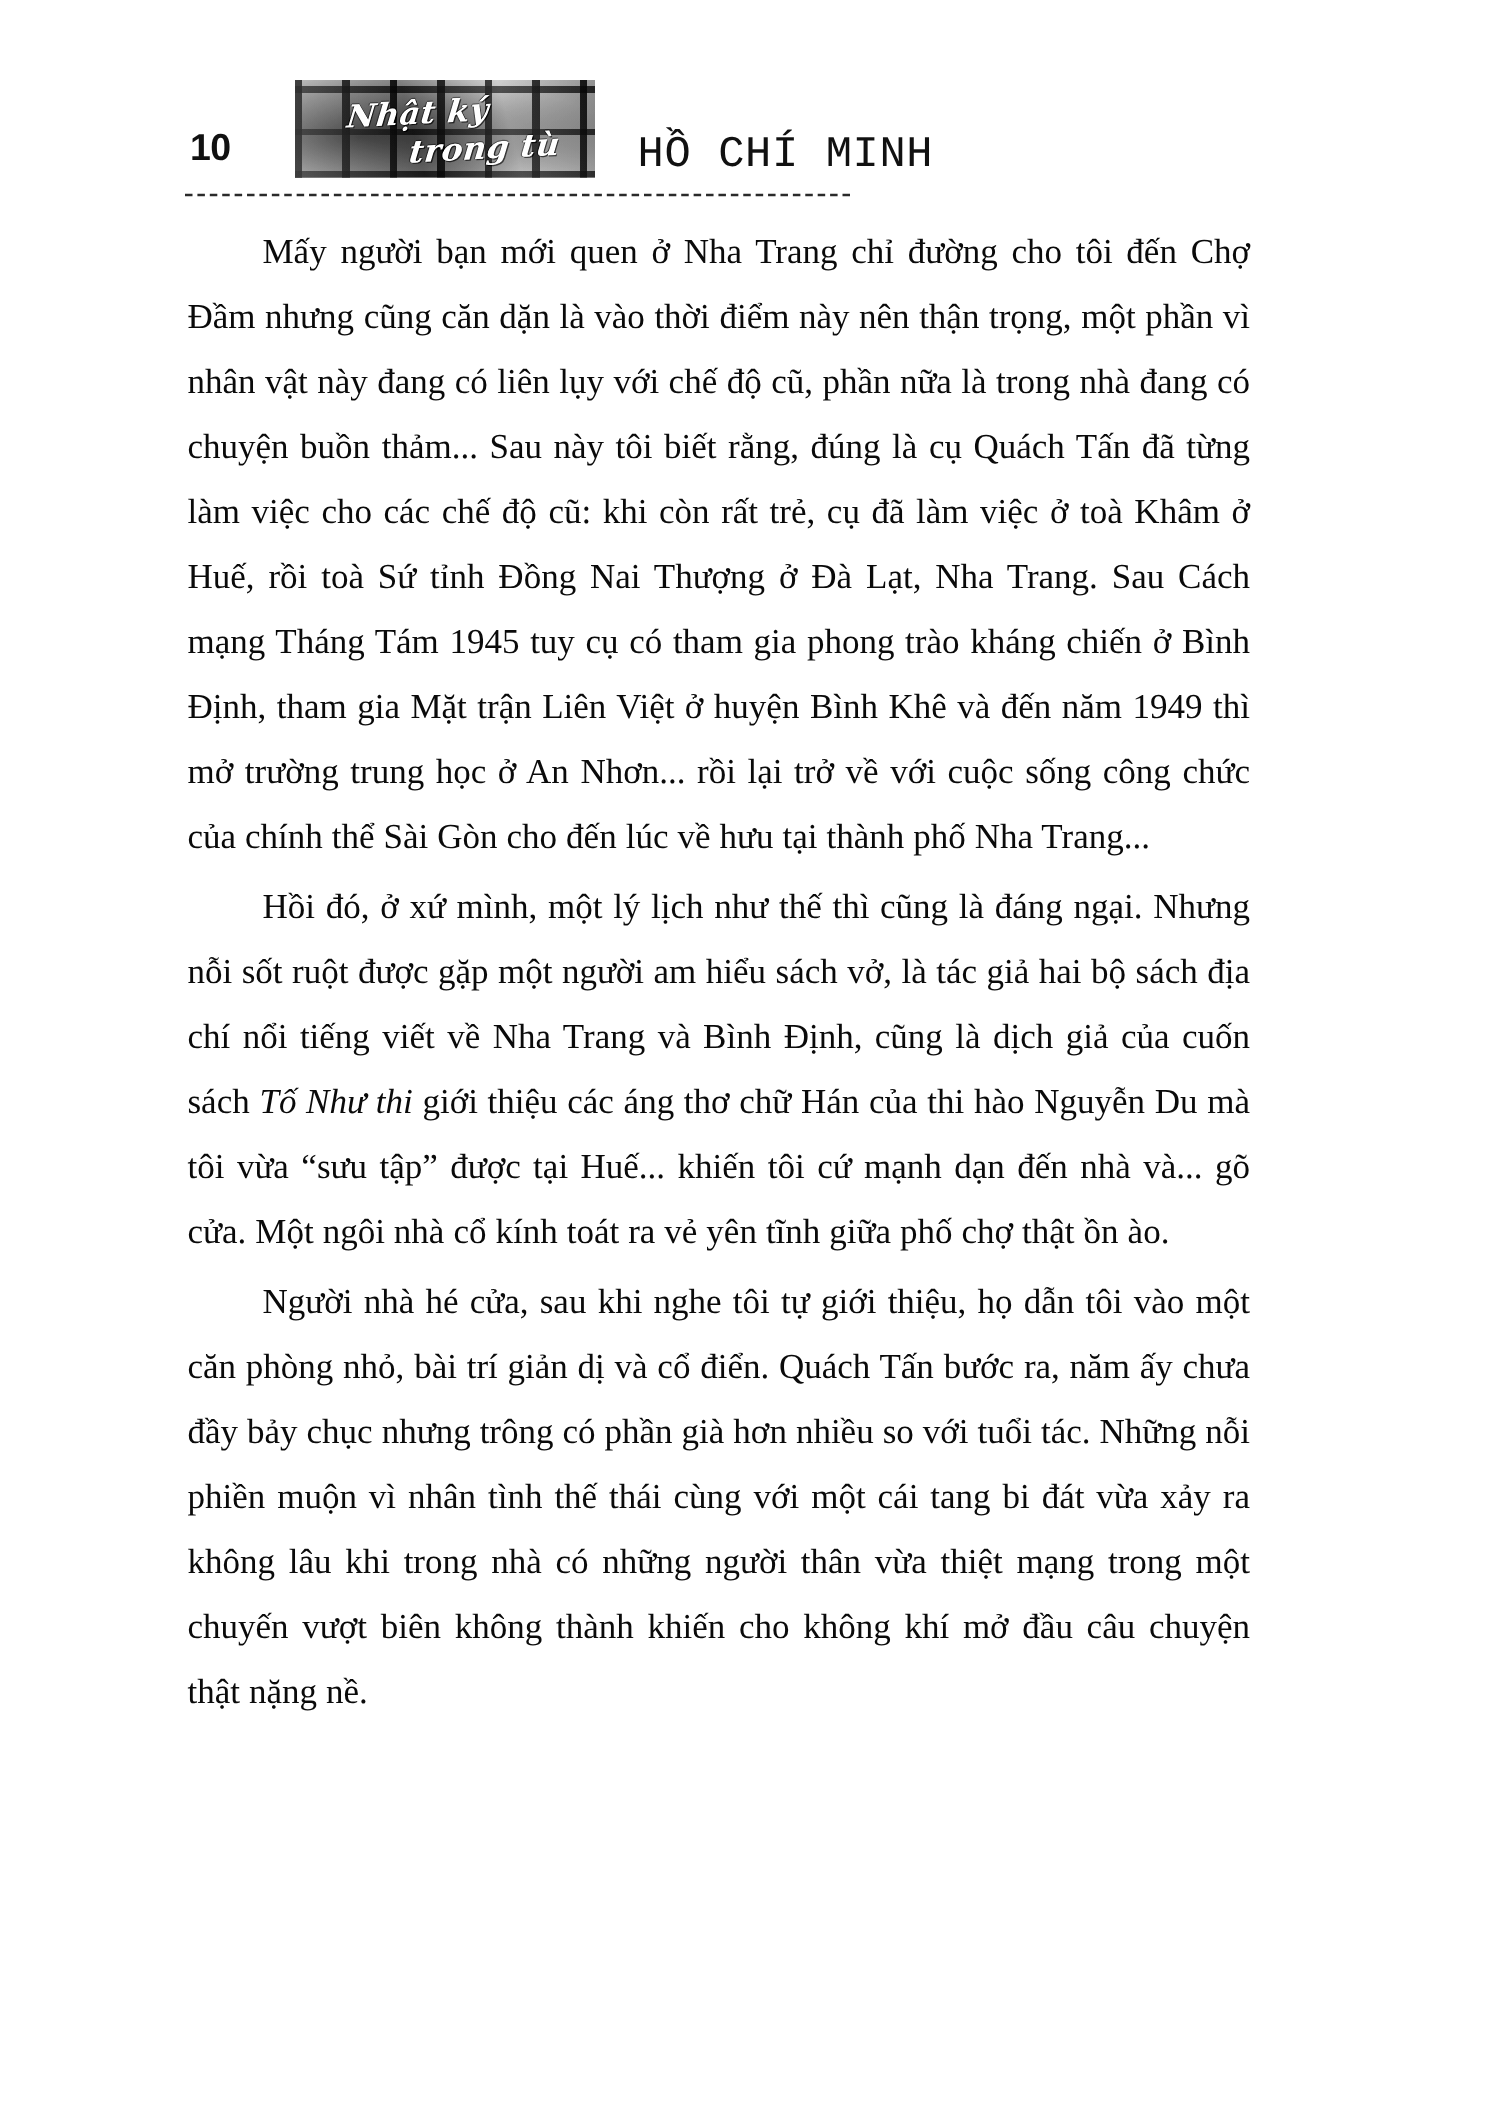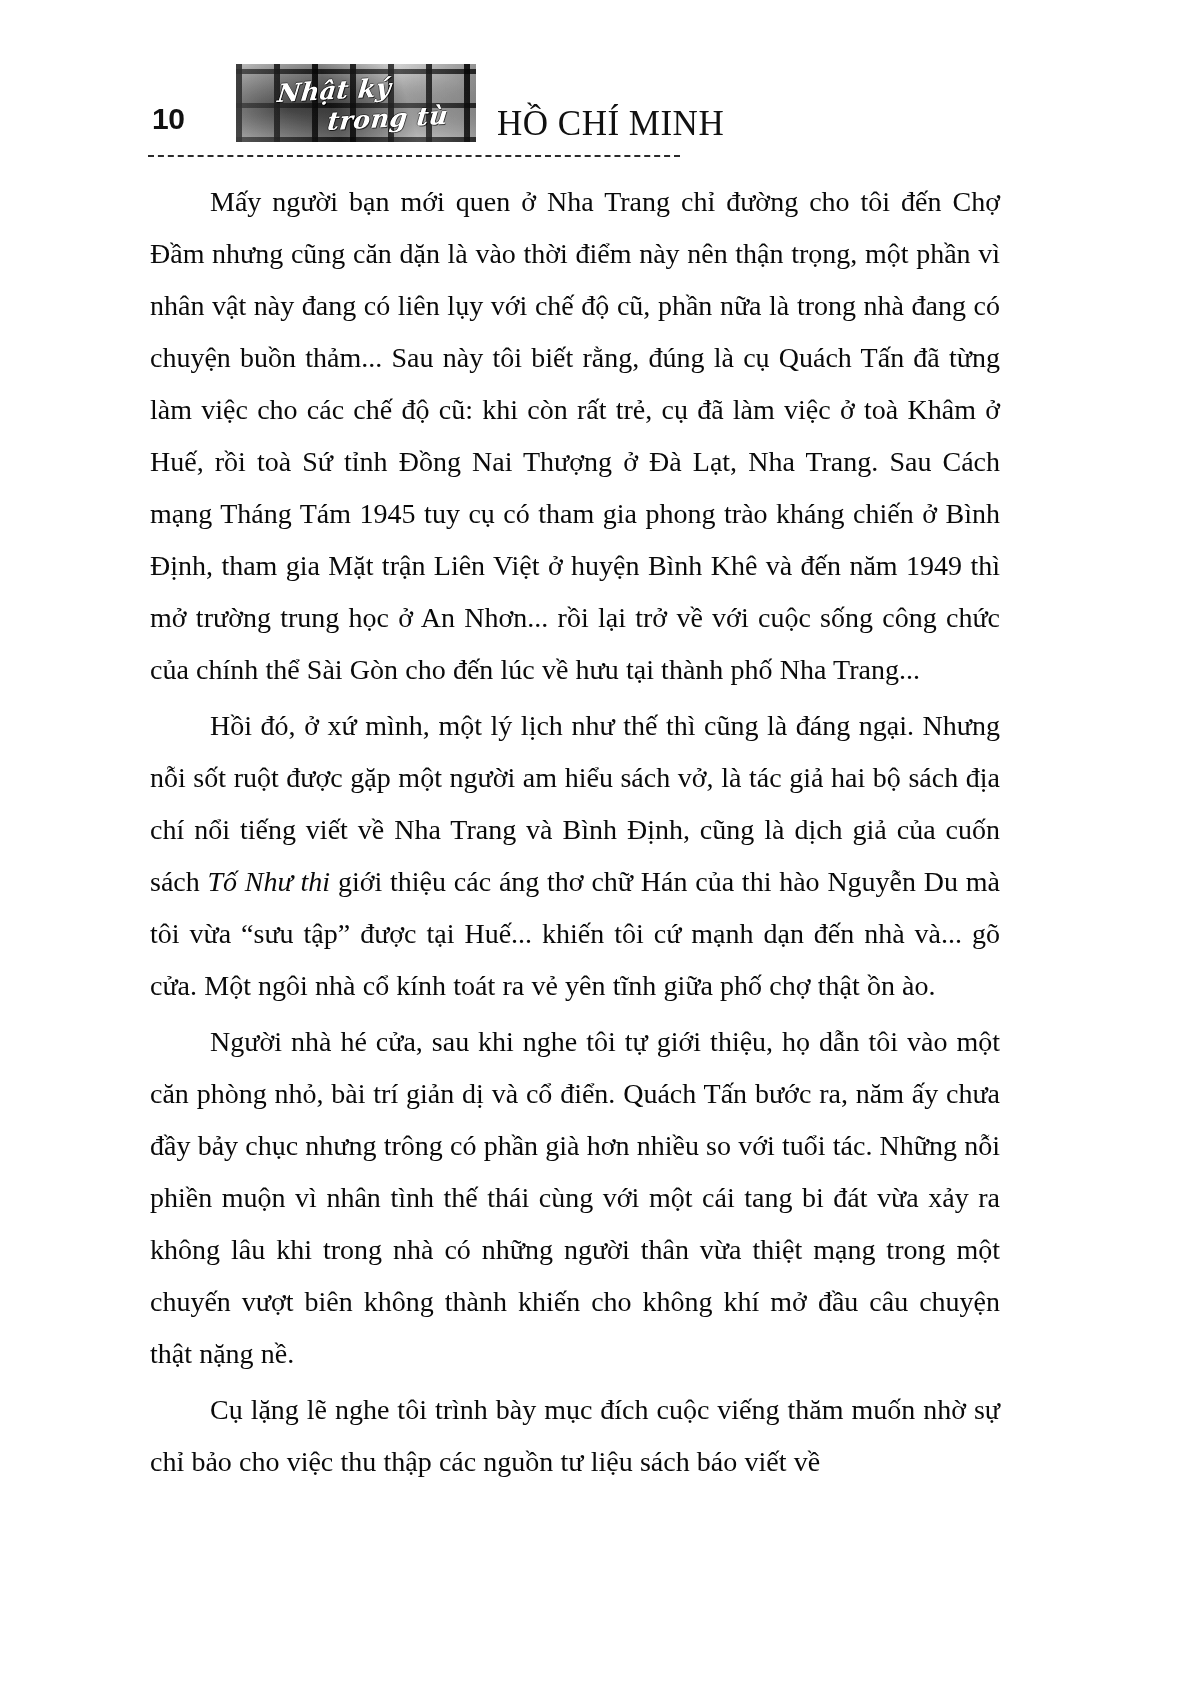--- a/index.html
+++ b/index.html
@@ -104,23 +104,23 @@
   }
   .plate-script-2 {
     left: 92px;
     top: 40px;
     font-size: 25px;
     letter-spacing: 0.5px;
   }
 
   .author {
     position: absolute;
-    left: 349px;
+    left: 362px;
     top: 48px;
-    font-family: Liberation Serif, serif;
+    font-family: Liberation Mono, monospace;
     font-size: 35px;
     letter-spacing: 0.5px;
     color: #111;
     white-space: nowrap;
   }
 
   .header-rule {
     position: absolute;
     left: 0px;
     top: 99px;
@@ -171,16 +171,15 @@
 
     <div class="author">HỒ CHÍ MINH</div>
 
     <div class="header-rule"></div>
   </div>
 
   <div class="content" id="body-content">
       <p class="para"><span>Mấy người bạn mới quen ở Nha Trang chỉ đường cho tôi đến Chợ Đầm nhưng cũng căn dặn là vào thời điểm này nên thận trọng, một phần vì nhân vật này đang có liên lụy với chế độ cũ, phần nữa là trong nhà đang có chuyện buồn thảm... Sau này tôi biết rằng, đúng là cụ Quách Tấn đã từng làm việc cho các chế độ cũ: khi còn rất trẻ, cụ đã làm việc ở toà Khâm ở Huế, rồi toà Sứ tỉnh Đồng Nai Thượng ở Đà Lạt, Nha Trang. Sau Cách mạng Tháng Tám 1945 tuy cụ có tham gia phong trào kháng chiến ở Bình Định, tham gia Mặt trận Liên Việt ở huyện Bình Khê và đến năm 1949 thì mở trường trung học ở An Nhơn... rồi lại trở về với cuộc sống công chức của chính thể Sài Gòn cho đến lúc về hưu tại thành phố Nha Trang...</span></p>
       <p class="para"><span>Hồi đó, ở xứ mình, một lý lịch như thế thì cũng là đáng ngại. Nhưng nỗi sốt ruột được gặp một người am hiểu sách vở, là tác giả hai bộ sách địa chí nổi tiếng viết về Nha Trang và Bình Định, cũng là dịch giả của cuốn sách </span><em>Tố Như thi</em><span> giới thiệu các áng thơ chữ Hán của thi hào Nguyễn Du mà tôi vừa “sưu tập” được tại Huế... khiến tôi cứ mạnh dạn đến nhà và... gõ cửa. Một ngôi nhà cổ kính toát ra vẻ yên tĩnh giữa phố chợ thật ồn ào.</span></p>
       <p class="para"><span>Người nhà hé cửa, sau khi nghe tôi tự giới thiệu, họ dẫn tôi vào một căn phòng nhỏ, bài trí giản dị và cổ điển. Quách Tấn bước ra, năm ấy chưa đầy bảy chục nhưng trông có phần già hơn nhiều so với tuổi tác. Những nỗi phiền muộn vì nhân tình thế thái cùng với một cái tang bi đát vừa xảy ra không lâu khi trong nhà có những người thân vừa thiệt mạng trong một chuyến vượt biên không thành khiến cho không khí mở đầu câu chuyện thật nặng nề.</span></p>
-      <p class="para"><span>Cụ lặng lẽ nghe tôi trình bày mục đích cuộc viếng thăm muốn nhờ sự chỉ bảo cho việc thu thập các nguồn tư liệu sách báo viết về</span></p>
     </div>
 
 </div>
 
 </body></html>

